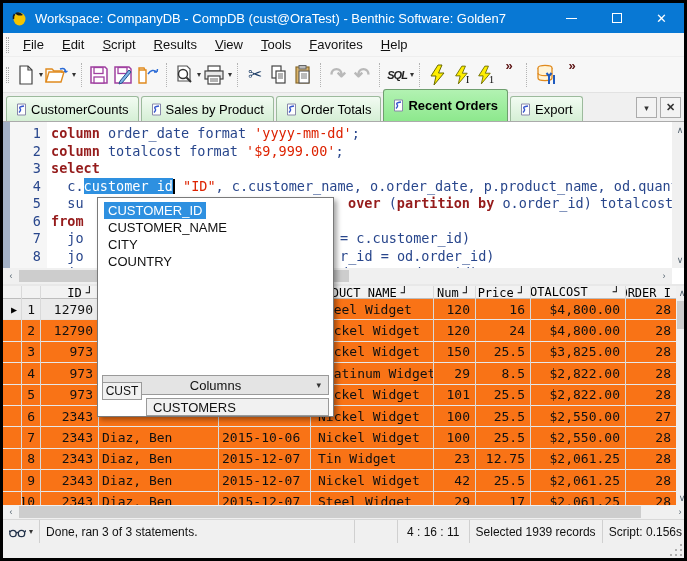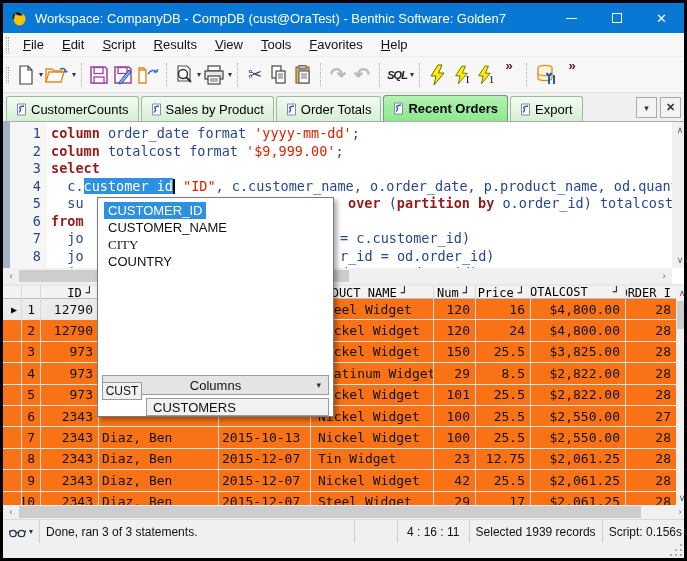--- a/index.html
+++ b/index.html
@@ -28,21 +28,21 @@
   .gray-arrow{font-size:19px;color:#b9b9b9;line-height:1;font-weight:bold;}
   .sql-label{font-size:11px;font-style:italic;font-weight:bold;color:#222;letter-spacing:-1px;}
   .overflow-chevron{font-size:13px;font-weight:bold;color:#5b1212;line-height:1;}
   .bolt-sub{font-family:"Liberation Serif",serif;font-size:11px;color:#111;margin-left:-3px;margin-top:8px;}
   
   .tabbar{position:absolute;left:0;top:90px;right:0;height:29px;background:#f0f0f0;border-bottom:1px solid #ababab;}
   .tabs{position:absolute;left:3px;bottom:0;display:flex;align-items:flex-end;}
   .tab{display:inline-flex;align-items:center;gap:4px;height:25px;padding:0 9px;margin-right:2px;
        background:linear-gradient(#f2fbf2,#d5efd5);border:1px solid #9cba9c;border-bottom:none;
        border-radius:3px 3px 0 0;font-size:13px;color:#000;white-space:nowrap;}
-  .tab.active{background:linear-gradient(#b2f2b2,#8de88d);font-weight:bold;height:26px;border-color:#6f9e6f;}
+  .tab.active{background:linear-gradient(#b2f2b2,#8de88d);font-weight:bold;height:32px;border-color:#6f9e6f;}
   .tab-ctrl{position:absolute;top:4px;width:21px;height:21px;border:1px solid #ababab;background:#f3f3f3;
             display:flex;align-items:center;justify-content:center;color:#333;}
   .tab-drop{right:27px;font-size:9px;}
   .tab-close{right:3px;font-size:11px;font-weight:bold;}
   
   .editor{position:absolute;left:0;top:119px;width:685px;height:162px;background:#fff;}
   .ed-view{position:absolute;left:0;top:0;right:16px;bottom:16px;overflow:hidden;background:#fff;}
   .ed-accent{position:absolute;left:0;top:0;width:7px;bottom:0;background:#a3b1c6;}
   .ed-gutter{position:absolute;left:7px;top:0;width:37px;bottom:0;background:#f6f6f6;}
   .ed-line{position:absolute;left:0;right:0;height:18px;font-family:"DejaVu Sans Mono",monospace;font-size:13.5px;line-height:18px;}
@@ -449,21 +449,21 @@
         <div class="gc" style="left: 215px; width: 92px; top: 120px; height: 21.4px; justify-content: flex-start; padding: 0px 0px 0px 4px;"></div>
         <div class="gc" style="left: 307px; width: 123px; top: 120px; height: 21.4px; justify-content: flex-start; padding: 0px 0px 0px 8px;">Nickel Widget</div>
         <div class="gc" style="left: 430px; width: 42px; top: 120px; height: 21.4px; justify-content: flex-end; padding: 0px 5px 0px 0px;">100</div>
         <div class="gc" style="left: 472px; width: 55px; top: 120px; height: 21.4px; justify-content: flex-end; padding: 0px 5px 0px 0px;">25.5</div>
         <div class="gc" style="left: 527px; width: 95px; top: 120px; height: 21.4px; justify-content: flex-end; padding: 0px 5px 0px 0px;">$2,550.00</div>
         <div class="gc" style="left: 622px; width: 51px; top: 120px; height: 21.4px; justify-content: flex-end; padding: 0px 5px 0px 0px;">27</div>
         <div class="gc" style="left: 0px; width: 18px; top: 141.4px; height: 21.4px; justify-content: center; padding: 0px 0px 0px 4px;"></div>
         <div class="gc" style="left: 18px; width: 19px; top: 141.4px; height: 21.4px; justify-content: flex-end; padding: 0px 5px 0px 0px;">7</div>
         <div class="gc" style="left: 37px; width: 58px; top: 141.4px; height: 21.4px; justify-content: flex-end; padding: 0px 5px 0px 0px;">2343</div>
         <div class="gc" style="left: 95px; width: 120px; top: 141.4px; height: 21.4px; justify-content: flex-start; padding: 0px 0px 0px 4px;">Diaz, Ben</div>
-        <div class="gc" style="left: 215px; width: 92px; top: 141.4px; height: 21.4px; justify-content: flex-start; padding: 0px 0px 0px 4px;">2015-10-13</div>
+        <div class="gc" style="left: 215px; width: 92px; top: 141.4px; height: 21.4px; justify-content: flex-start; padding: 0px 0px 0px 4px;">2015-10-06</div>
         <div class="gc" style="left: 307px; width: 123px; top: 141.4px; height: 21.4px; justify-content: flex-start; padding: 0px 0px 0px 8px;">Nickel Widget</div>
         <div class="gc" style="left: 430px; width: 42px; top: 141.4px; height: 21.4px; justify-content: flex-end; padding: 0px 5px 0px 0px;">100</div>
         <div class="gc" style="left: 472px; width: 55px; top: 141.4px; height: 21.4px; justify-content: flex-end; padding: 0px 5px 0px 0px;">25.5</div>
         <div class="gc" style="left: 527px; width: 95px; top: 141.4px; height: 21.4px; justify-content: flex-end; padding: 0px 5px 0px 0px;">$2,550.00</div>
         <div class="gc" style="left: 622px; width: 51px; top: 141.4px; height: 21.4px; justify-content: flex-end; padding: 0px 5px 0px 0px;">28</div>
         <div class="gc" style="left: 0px; width: 18px; top: 162.8px; height: 21.4px; justify-content: center; padding: 0px 0px 0px 4px;"></div>
         <div class="gc" style="left: 18px; width: 19px; top: 162.8px; height: 21.4px; justify-content: flex-end; padding: 0px 5px 0px 0px;">8</div>
         <div class="gc" style="left: 37px; width: 58px; top: 162.8px; height: 21.4px; justify-content: flex-end; padding: 0px 5px 0px 0px;">2343</div>
         <div class="gc" style="left: 95px; width: 120px; top: 162.8px; height: 21.4px; justify-content: flex-start; padding: 0px 0px 0px 4px;">Diaz, Ben</div>
         <div class="gc" style="left: 215px; width: 92px; top: 162.8px; height: 21.4px; justify-content: flex-start; padding: 0px 0px 0px 4px;">2015-12-07</div>
@@ -514,21 +514,21 @@
   <div class="sb" style="left:0;top:502px;width:685px;height:14px;">
     <span class="sb-arrow" style="left:0;height:14px;">‹</span>
     <span class="sb-arrow" style="right:0;height:14px;">›</span>
     <span class="sb-thumb" style="left:16px;width:622px;top:1px;height:12px;"></span>
   </div>
 
   <div class="popup">
     <div id="pp-items">
         <div class="pp-item selected" style="top: 4px;">CUSTOMER_ID</div>
         <div class="pp-item" style="top: 21px;">CUSTOMER_NAME</div>
-        <div class="pp-item" style="top: 38px; font-family: Liberation Serif, serif;">CITY</div>
+        <div class="pp-item" style="top: 38px;">CITY</div>
         <div class="pp-item" style="top: 55px;">COUNTRY</div>
       </div>
     <div class="pp-combo">
       <span>Columns</span>
       <span class="dd">▾</span>
     </div>
     <div class="pp-btn">CUST</div>
     <div class="pp-table">CUSTOMERS</div>
   </div>
 

